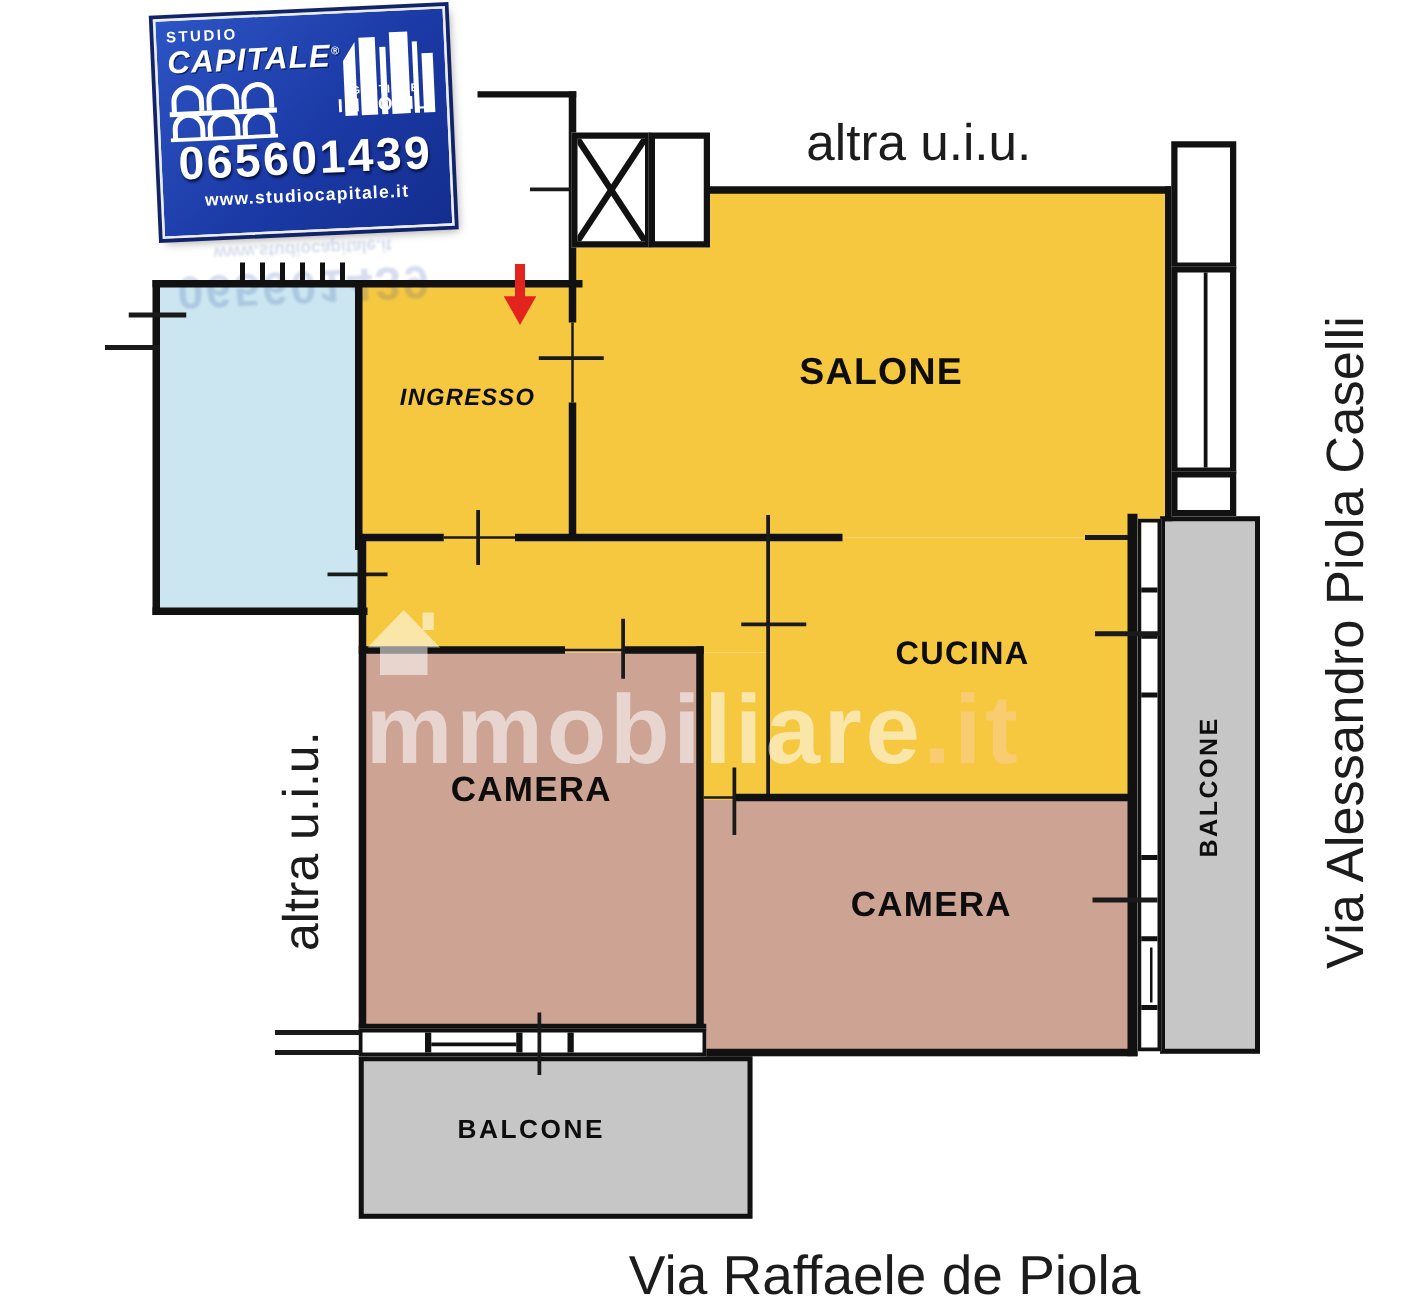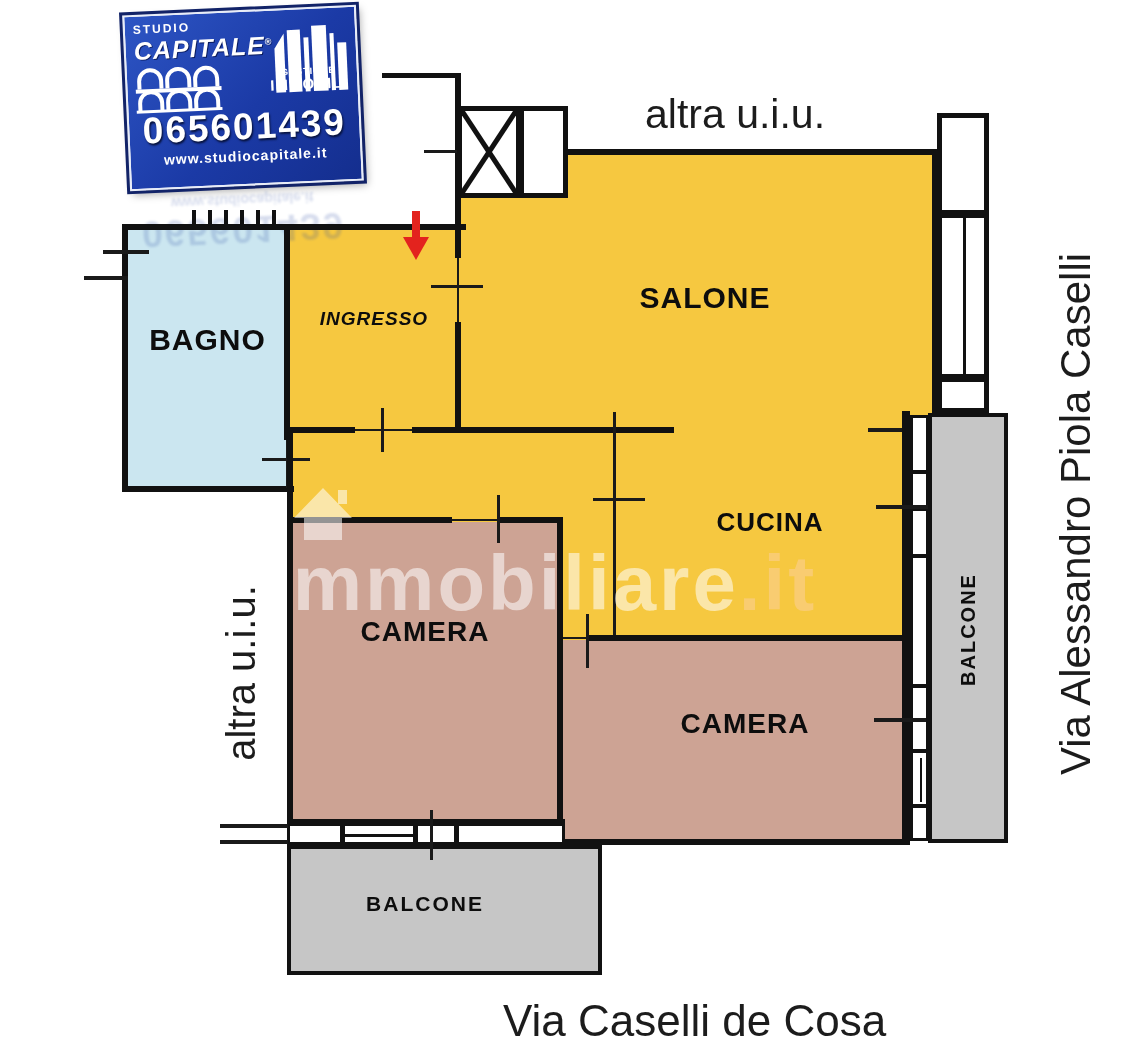--- a/index.html
+++ b/index.html
@@ -194,27 +194,26 @@
   </div>
 
   <div class="watermark" style="left:268px;top:506px;font-size:78px;margin-top:32px;">
     <span>immobiliare</span><span class="it">.it</span>
   </div>
   <svg width="58" height="52" viewBox="0 0 58 52" style="position:absolute;left:294px;top:488px;z-index:4;opacity:0.55;">
     <polygon points="29,0 58,30 48,30 48,52 10,52 10,30 0,30" fill="#fff"></polygon>
     <rect x="44" y="2" width="9" height="14" fill="#fff"></rect>
   </svg>
 
-  <div class="lbl" style="left:130px;top:323px;width:155px;font-size:30px;">BAGNO</div>
   <div class="lbl" style="left:290px;top:308px;width:168px;font-size:19px;font-style:italic;">INGRESSO</div>
   <div class="lbl" style="left:670px;top:507px;width:200px;font-size:26px;">CUCINA</div>
   <div class="lbl" style="left:580px;top:281px;width:250px;font-size:30px;">SALONE</div>
   <div class="lbl" style="left:300px;top:616px;width:250px;font-size:28px;">CAMERA</div>
   <div class="lbl" style="left:620px;top:708px;width:250px;font-size:28px;">CAMERA</div>
   <div class="lbl vtext" style="left:888px;top:618px;width:160px;font-size:20px;letter-spacing:2px;">BALCONE</div>
   <div class="lbl" style="left:320px;top:892px;width:210px;font-size:21px;letter-spacing:2px;">BALCONE</div>
 
   <div class="street" style="left:645px;top:91px;font-size:41px;">altra u.i.u.</div>
   <div class="street vtext" style="left:103px;top:649px;width:280px;height:48px;font-size:40px;">altra u.i.u.</div>
   <div class="street vtext" style="left:755px;top:491px;width:640px;height:46px;font-size:42px;">Via Alessandro Piola Caselli</div>
-  <div class="street" style="left:503px;top:996px;font-size:44px;">Via Caselli de Cosa</div>
+  <div class="street" style="left:503px;top:996px;font-size:44px;">Via Raffaele de Piola</div>
 
 </div>
 
 </body></html>

